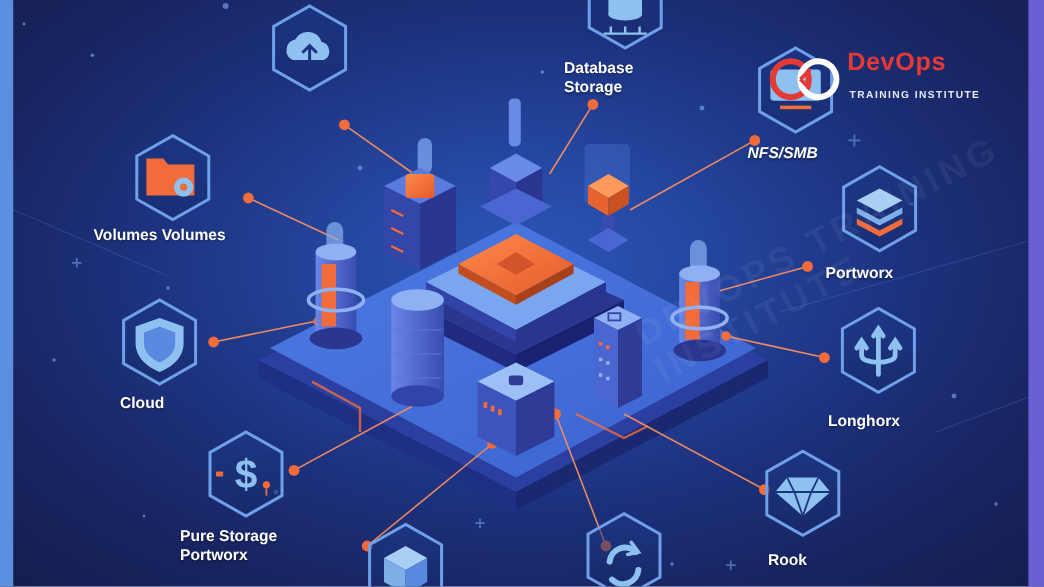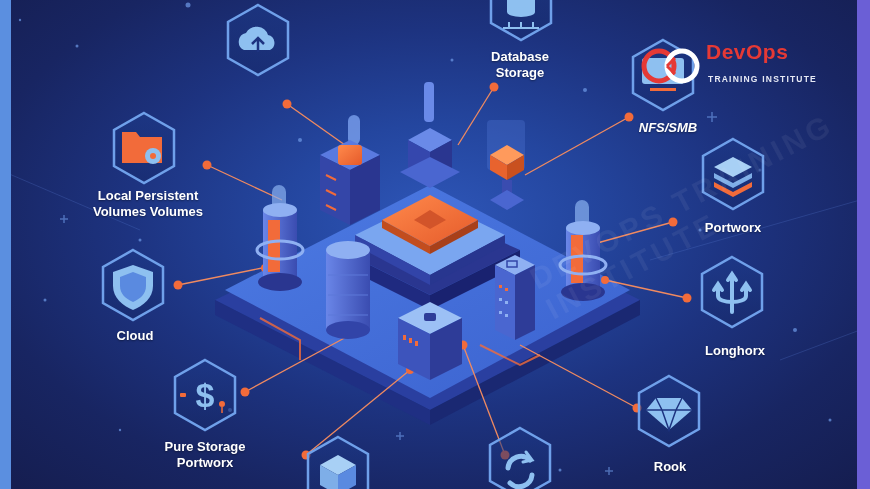--- a/index.html
+++ b/index.html
@@ -2,21 +2,21 @@
 <html><head>
 <meta charset="utf-8">
 <style>
   html, body { margin:0; padding:0; }
   body { width:870px; height:489px; overflow:hidden; font-family:"Liberation Sans", sans-serif; }
   .frame { position:relative; width:870px; height:489px; overflow:hidden;
     background: radial-gradient(ellipse at 50% 45%, #2e56b8 0%, #24469f 25%, #1d3380 50%, #182562 75%, #151d4f 100%); }
   .border-left { position:absolute; left:0; top:0; width:11px; height:489px; background:#5b8fe0; }
   .border-right { position:absolute; right:0; top:0; width:13px; height:489px; background:#6b5fd6; }
   svg.scene { position:absolute; left:0; top:0; }
-  .label { position:absolute; color:#ffffff; font-weight:bold; font-size:13px; text-align:center; line-height:16px;
+  .label { position:absolute; color:#ffffff; font-weight:bold; font-size:13px; text-align:left; line-height:16px;
     text-shadow:0 1px 2px rgba(0,0,0,0.4); white-space:nowrap; }
   .logo { position:absolute; left:628px; top:40px; width:200px; height:50px; }
   .logo-title { position:absolute; left:78px; top:0px; font-size:21px; font-weight:bold; color:#e53935; letter-spacing:0.5px; }
   .logo-sub { position:absolute; left:80px; top:34px; font-size:8.5px; color:#e6e9f5; letter-spacing:1.2px; font-weight:bold; }
   .watermark { position:absolute; color:rgba(255,255,255,0.06); font-size:30px; font-weight:bold; letter-spacing:4px; }
 </style>
 </head>
 <body>
 
 <div class="frame">
@@ -296,21 +296,20 @@
     <div class="logo-title">DevOps</div>
     <div class="logo-sub">TRAINING INSTITUTE</div>
   </div>
 
   <div class="label" style="left:470px;top:49px;width:100px;">
     <div>Database</div>
     <div>Storage</div>
   </div>
   <div class="label" style="left:623px;top:120px;width:90px;font-style:italic;">NFS/SMB</div>
   <div class="label" style="left:78px;top:188px;width:140px;">
-    <div>Local Persistent</div>
     <div>Volumes Volumes</div>
   </div>
   <div class="label" style="left:688px;top:220px;width:90px;">Portworx</div>
   <div class="label" style="left:100px;top:328px;width:70px;">Cloud</div>
   <div class="label" style="left:690px;top:343px;width:90px;">Longhorx</div>
   <div class="label" style="left:150px;top:439px;width:110px;">
     <div>Pure Storage</div>
     <div>Portworx</div>
   </div>
   <div class="label" style="left:640px;top:459px;width:60px;">Rook</div>

